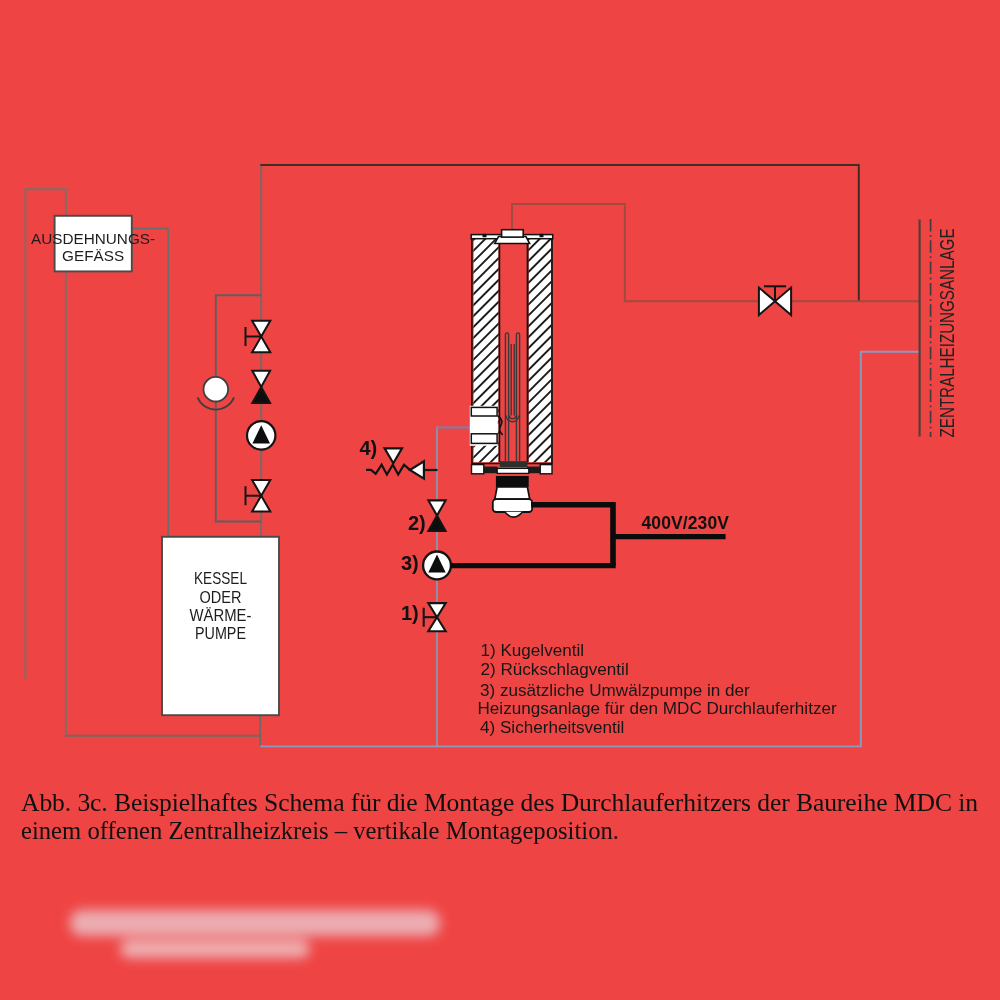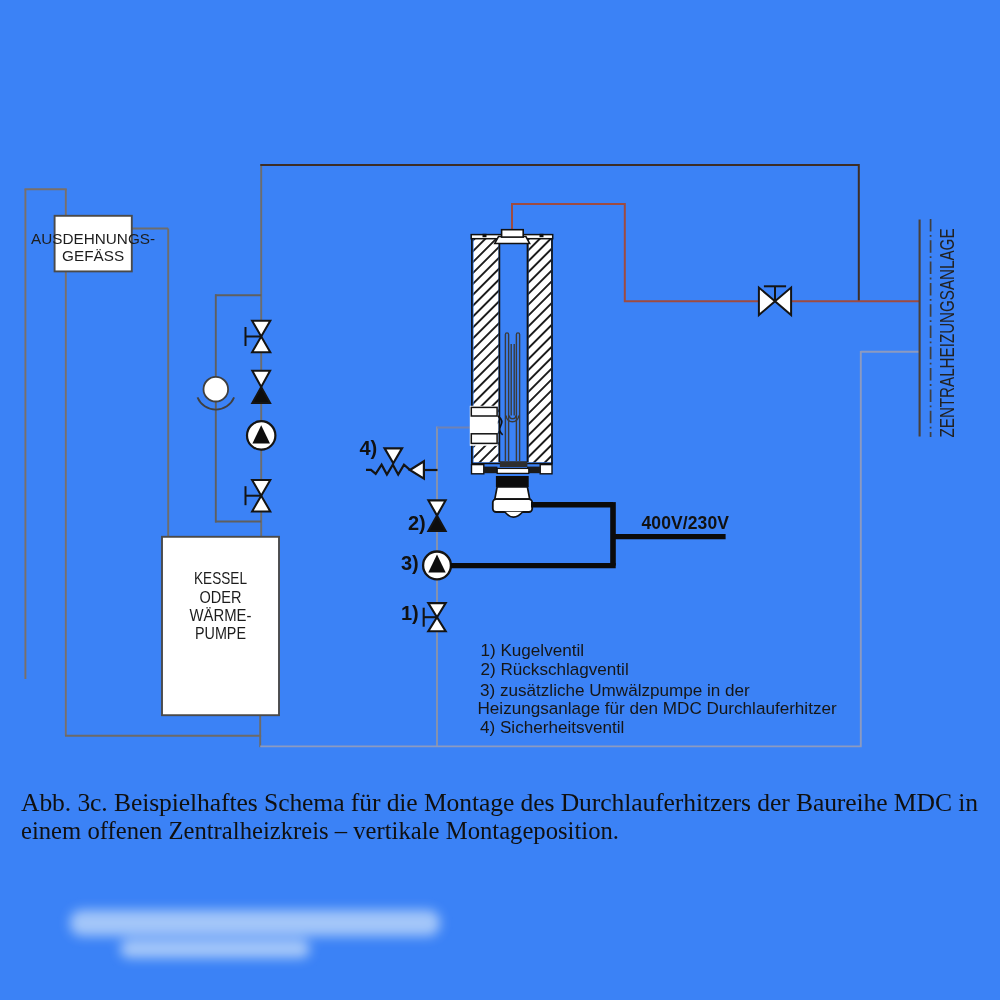--- a/index.html
+++ b/index.html
@@ -1,16 +1,16 @@
 <!DOCTYPE html>
 <html><head>
 <meta charset="utf-8">
 <style>
   html,body{margin:0;padding:0;background:#ffffff;}
-  #page{position:relative;width:1000px;height:1000px;background:#3b82f6;overflow:hidden;}
+  #page{position:relative;width:1000px;height:1000px;background:#ef4444;overflow:hidden;}
   svg{position:absolute;left:0;top:0;filter:blur(0.32px);}
   text{font-family:"Liberation Sans",sans-serif;}
   .cap, .cap text{font-family:"Liberation Serif",serif;}
 </style>
 </head>
 <body>
 <div id="page">
 <svg width="1000" height="1000" viewBox="0 0 1000 1000">
 <defs>
 <pattern id="hat" width="7.7" height="7.7" patternUnits="userSpaceOnUse" patternTransform="rotate(-45)">

